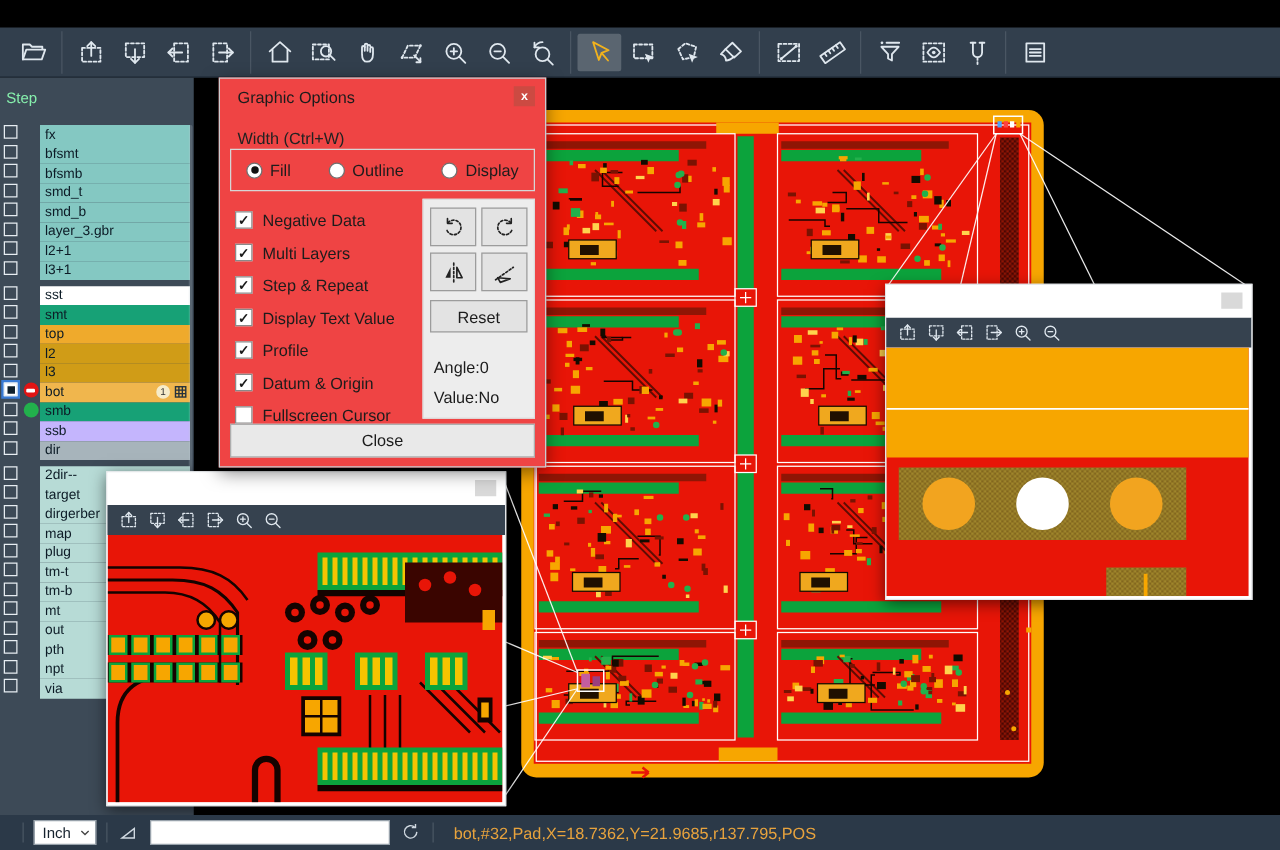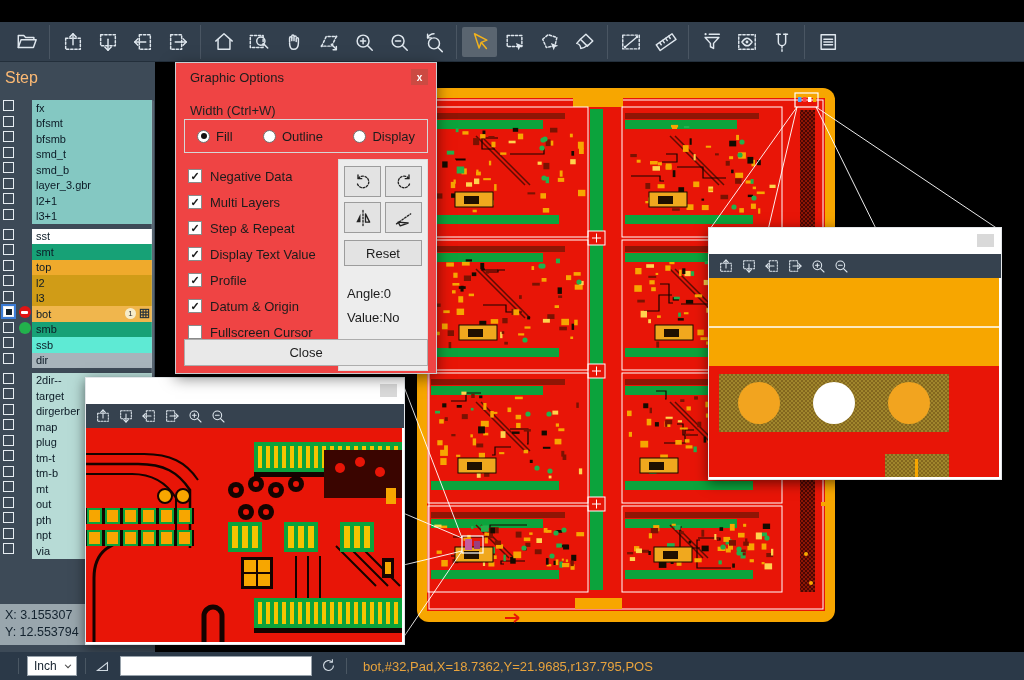--- a/index.html
+++ b/index.html
@@ -16,21 +16,21 @@
            border-bottom:1px solid #232f3b;}
   .tb-group{display:flex;align-items:center;height:34px;padding:0 5px;border-right:1px solid #4a5663;}
   .tb-group:last-child{border-right:none;}
   .tb-btn{width:35px;height:30px;display:flex;align-items:center;justify-content:center;
           border-radius:2px;color:#dfe7ee;}
   .tb-btn.active{background:#5a6570;color:#f2b21c;}
   .tb-btn svg{width:22px;height:22px;}
   
   .sidebar{position:absolute;left:0;top:62px;width:155px;height:590px;background:#3d4a57;z-index:5;}
   .step-row{display:flex;align-items:center;height:32px;padding:4px 2px 4px 5px;box-sizing:border-box;gap:5px;}
-  .step-label{color:#fdba74;font-size:16px;}
+  .step-label{color:#86efac;font-size:12px;}
   .step-select{flex:1;height:23px;background:#fff;border:1px solid #7a8794;display:flex;align-items:center;
                justify-content:space-between;padding:0 4px 0 6px;font-size:12px;color:#16222e;}
   .step-select svg{width:11px;height:11px;color:#444;}
   .layer-list{position:absolute;left:0;top:38px;right:0;}
   .layer-row{display:flex;align-items:flex-start;height:15.5px;}
   .l-check{width:17px;display:flex;justify-content:center;}
   .checkbox{width:9px;height:9px;border:1.5px solid #e7edf2;background:transparent;}
   .checkbox.checked{background:#fff;box-shadow:0 0 0 2px #3a7bd5;position:relative;}
   .checkbox.checked::after{content:"";position:absolute;left:1.5px;top:1.5px;width:6px;height:6px;background:#10202c;}
   .l-ind{width:15px;display:flex;justify-content:center;align-items:center;}
@@ -67,21 +67,21 @@
   .dlg-width{position:absolute;left:14px;top:40px;color:#222;}
   .radio-box{position:absolute;left:8px;top:56px;width:244px;height:34px;border:1px solid #d6d6d6;display:flex;
              align-items:center;justify-content:space-between;padding:0 12px;box-sizing:border-box;}
   .radio{display:flex;align-items:center;gap:6px;}
   .r-circle{width:13px;height:13px;border:1px solid #707070;border-radius:50%;position:relative;background:#fff;box-sizing:border-box;}
   .r-circle.sel::after{content:"";position:absolute;left:2.5px;top:2.5px;width:6px;height:6px;background:#111;border-radius:50%;}
   .chk-list{position:absolute;left:12px;top:100px;}
   .chk-row{display:flex;align-items:center;height:26px;gap:8px;}
   .c-box{width:14px;height:14px;border:1px solid #8a8a8a;background:#fff;display:flex;align-items:center;
          justify-content:center;font-size:11px;color:#1a1a1a;font-weight:bold;box-sizing:border-box;}
-  .dlg-panel{position:absolute;left:162px;top:96px;width:90px;height:212px;background:#ededed;border:1px solid #dcdcdc;box-sizing:border-box;text-decoration:underline;}
+  .dlg-panel{position:absolute;left:162px;top:96px;width:90px;height:176px;background:#ededed;border:1px solid #dcdcdc;box-sizing:border-box;text-decoration:underline;}
   .t-btn{position:absolute;width:37px;height:31px;background:#e3e3e3;border:1px solid #9c9c9c;display:flex;
          align-items:center;justify-content:center;color:#222;box-sizing:border-box;}
   .t-btn svg{width:20px;height:20px;}
   .reset-btn{position:absolute;left:5px;top:80px;width:78px;height:26px;background:#e3e3e3;border:1px solid #9c9c9c;
              display:flex;align-items:center;justify-content:center;box-sizing:border-box;}
   .angle-txt{position:absolute;left:8px;top:126px;}
   .mirror-txt{position:absolute;left:8px;top:150px;}
   .close-btn{position:absolute;left:8px;top:276px;width:244px;height:27px;background:#e9e9e9;border:1px solid #adadad;
              display:flex;align-items:center;justify-content:center;box-sizing:border-box;}
   
@@ -465,21 +465,21 @@
           </span>
           <div class="l-name" style="background:#17a176">
             <span style="flex:1;overflow:hidden">smb</span>
           </div>
         </div>
         <div class="layer-row">
           <span class="l-check">
             <span class="checkbox"></span>
           </span>
           <span class="l-ind"></span>
-          <div class="l-name" style="background:#5eead4">
+          <div class="l-name" style="background:#c4b5fd">
             <span style="flex:1;overflow:hidden">ssb</span>
           </div>
         </div>
         <div class="layer-row">
           <span class="l-check">
             <span class="checkbox"></span>
           </span>
           <span class="l-ind"></span>
           <div class="l-name" style="background:#a7b4bb">
             <span style="flex:1;overflow:hidden">dir</span>
@@ -1484,24 +1484,20 @@
             </span>
           </div>
         </div>
       <div class="reset-btn">Reset</div>
       <div class="angle-txt">Angle:0</div>
       <div class="mirror-txt">Value:No</div>
     </div>
     <div class="close-btn">Close</div>
   </div>
 
-  <div class="readout">
-    <div>X: 3.155307</div>
-    <div>Y: 12.553794</div>
-  </div>
 
   <div class="statusbar">
     <div class="sb-sep"></div>
     <div class="unit-select">
       <span>Inch</span>
       <svg viewBox="0 0 24 24" fill="none" stroke="currentColor" stroke-width="2.5">
           <path d="M5 9l7 7 7-7"></path>
         </svg>
     </div>
     <div class="sb-sep"></div>

